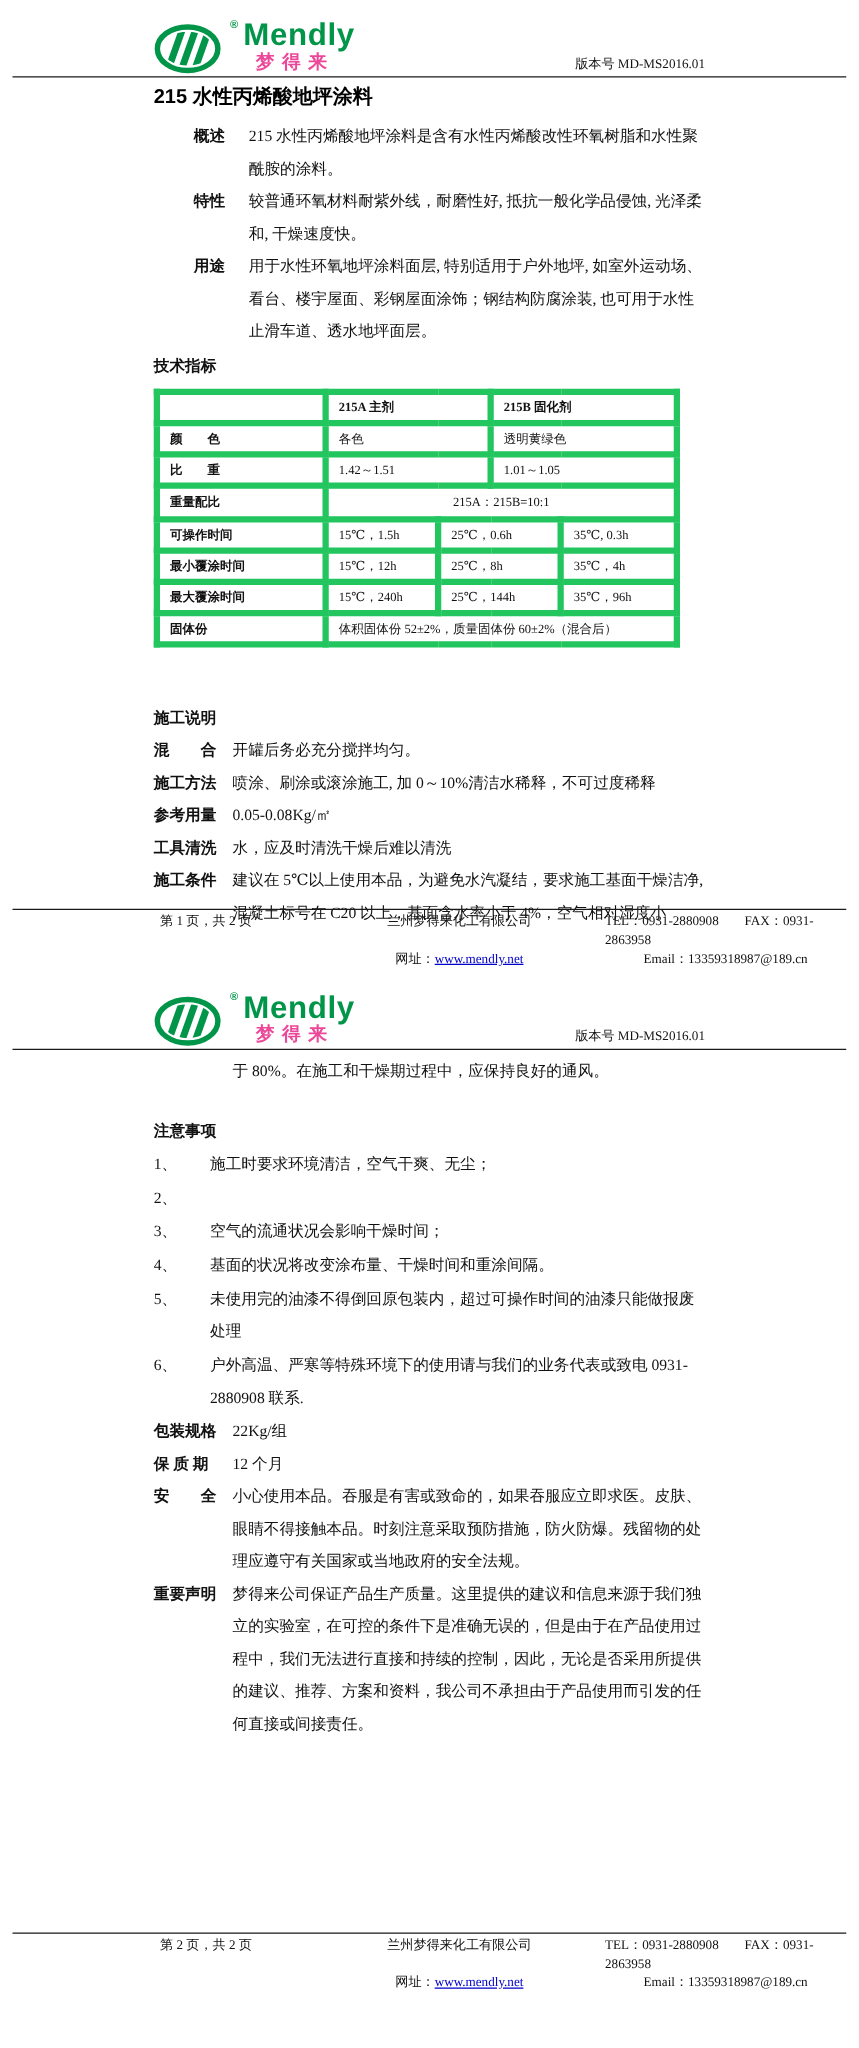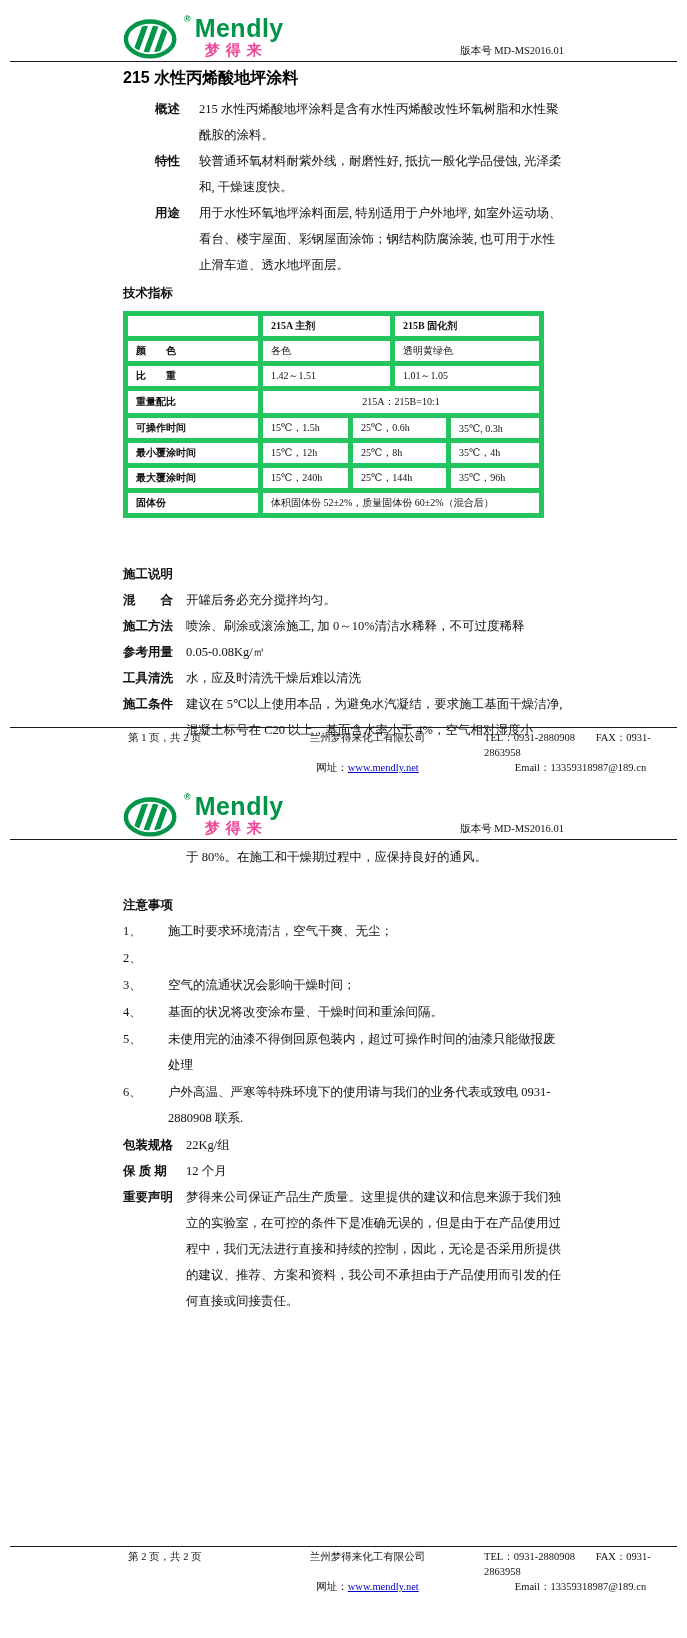--- a/index.html
+++ b/index.html
@@ -291,20 +291,24 @@
 
     <div class="info-row">
       <span class="info-label">包装规格</span>
       <span class="info-text">22Kg/组</span>
     </div>
     <div class="info-row">
       <span class="info-label">保 质 期</span>
       <span class="info-text">12 个月</span>
     </div>
     <div class="info-row">
+      <span class="info-label">安　　全</span>
+      <span class="info-text">小心使用本品。吞服是有害或致命的，如果吞服应立即求医。皮肤、眼睛不得接触本品。时刻注意采取预防措施，防火防爆。残留物的处理应遵守有关国家或当地政府的安全法规。</span>
+    </div>
+    <div class="info-row">
       <span class="info-label">重要声明</span>
       <span class="info-text">梦得来公司保证产品生产质量。这里提供的建议和信息来源于我们独立的实验室，在可控的条件下是准确无误的，但是由于在产品使用过程中，我们无法进行直接和持续的控制，因此，无论是否采用所提供的建议、推荐、方案和资料，我公司不承担由于产品使用而引发的任何直接或间接责任。</span>
     </div>
   </div>
 
   <div class="pagefoot">
     <div class="foot-cols">
       <span class="foot-page">第 2 页，共 2 页</span>
       <span class="foot-mid">兰州梦得来化工有限公司</span>
       <span class="foot-right tel-fax">

